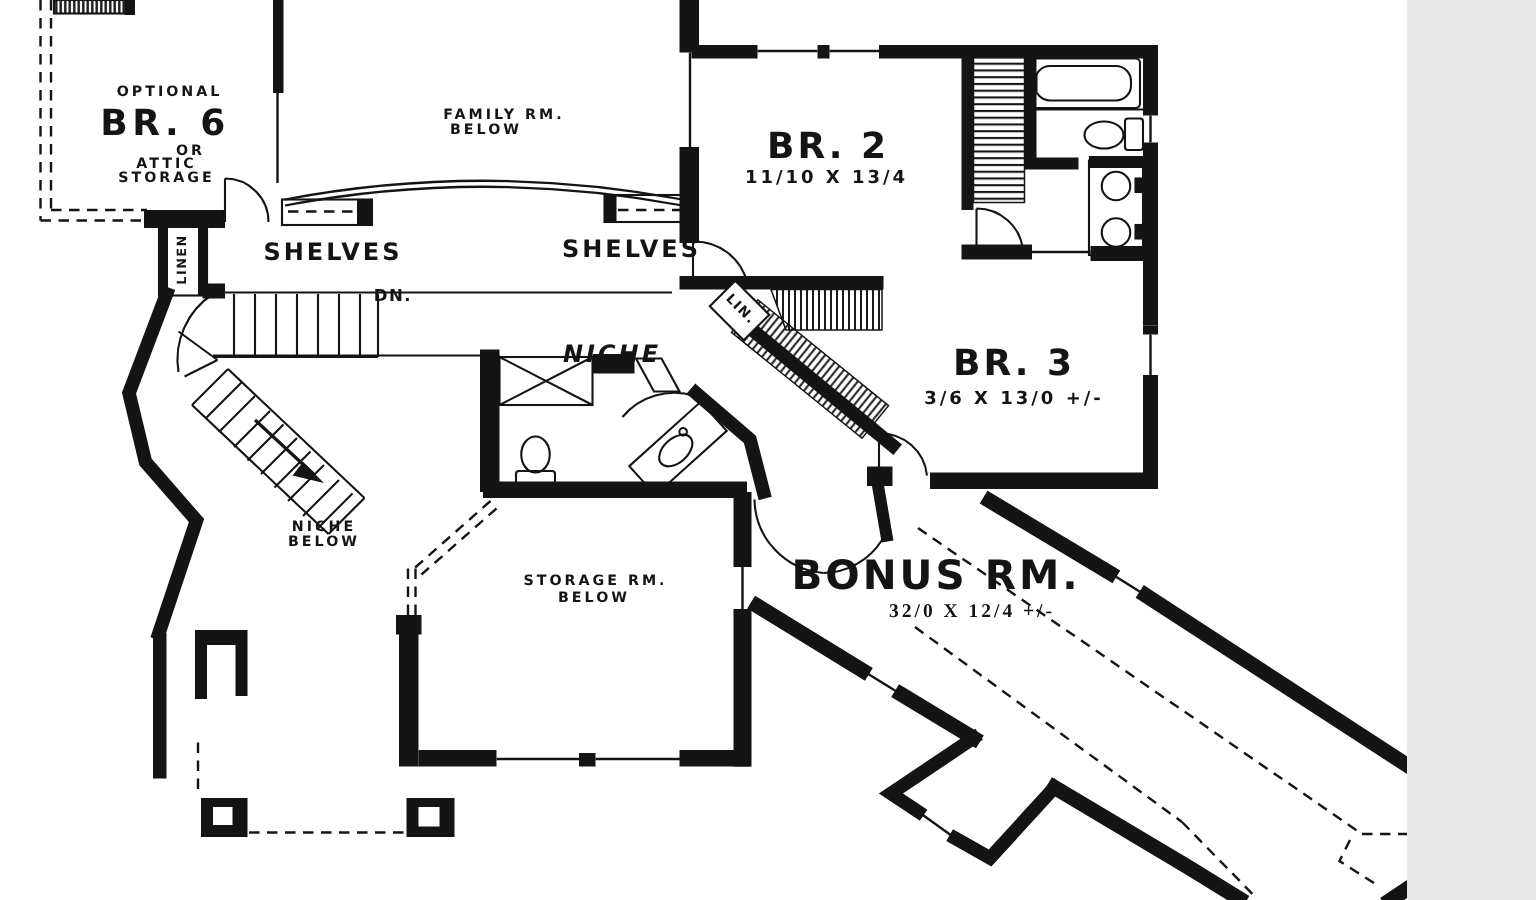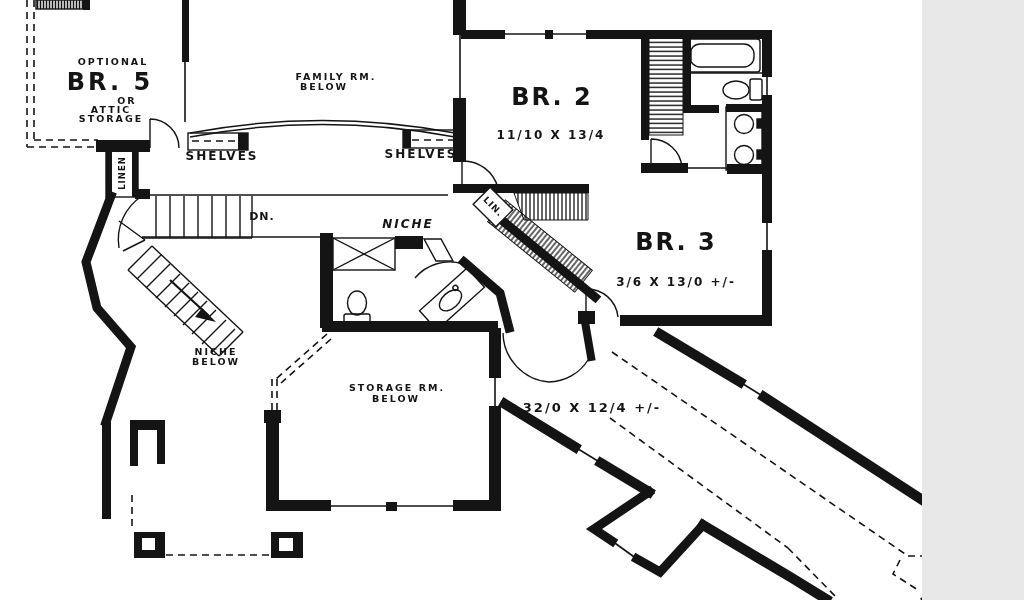--- a/index.html
+++ b/index.html
@@ -1,24 +1,24 @@
 <!DOCTYPE html>
 <html><head>
 <meta charset="utf-8">
 <style>
   html,body{margin:0;padding:0;background:#e8e8e8;}
   .stage{position:relative;width:922px;height:600px;background:#ffffff;overflow:hidden;
-         font-family:"DejaVu Sans",sans-serif;}
+         font-family:"DejaVu Sans",sans-serif;padding-left:16px;}
   svg{position:absolute;left:0;top:0;}
   .lbl{position:absolute;color:#141414;font-weight:bold;white-space:nowrap;
        transform:translate(-50%,-50%);line-height:1;}
   .s9 {font-size:9.5px;letter-spacing:2px;}
-  .s10{font-size:12px;letter-spacing:2px;}
+  .s10{font-size:16px;letter-spacing:2px;margin-top:12px;}
   .s11{font-size:11px;letter-spacing:1px;}
-  .s12{font-size:12px;letter-spacing:2px;margin-top:17px;}
+  .s12{font-size:12px;letter-spacing:2px;}
   .s13{font-size:13px;letter-spacing:2px;}
   .big{font-size:24px;letter-spacing:2px;}
   .big4{font-size:24px;letter-spacing:3px;}
   .bigbonus{font-size:27px;letter-spacing:2px;}
   .rot90{transform:translate(-50%,-50%) rotate(-90deg);font-size:8.5px;letter-spacing:1px;}
   .rot45{transform:translate(-50%,-50%) rotate(45deg);font-size:9px;letter-spacing:1px;}
 </style>
 </head>
 <body>
 
@@ -219,43 +219,44 @@
 
   <g>
     <rect x="134" y="532" width="31" height="26" fill="#141414"></rect>
     <rect x="142" y="538" width="13" height="12" fill="#ffffff"></rect>
     <rect x="271" y="532" width="32" height="26" fill="#141414"></rect>
     <rect x="279" y="538" width="14" height="13" fill="#ffffff"></rect>
   </g>
 </svg>
 
 <div class="lbl s9" style="left:113px;top:62px;">OPTIONAL</div>
-<div class="lbl big4" style="left:110px;top:82px;">BR. 5</div>
+<div class="lbl big4" style="left:110px;top:82px;">BR. 6</div>
 <div class="lbl s9" style="left:127px;top:101px;">OR</div>
 <div class="lbl s9" style="left:111px;top:110px;">ATTIC</div>
 <div class="lbl s9" style="left:111px;top:119px;">STORAGE</div>
 
 <div class="lbl s9" style="left:336px;top:77px;">FAMILY RM.</div>
 <div class="lbl s9" style="left:324px;top:87px;">BELOW</div>
 
 <div class="lbl s10" style="left:222px;top:156px;">SHELVES</div>
 <div class="lbl s10" style="left:421px;top:154px;">SHELVES</div>
 <div class="lbl rot90" style="left:122px;top:173px;font-weight:bold;">LINEN</div>
 
 <div class="lbl big" style="left:552px;top:97px;">BR. 2</div>
 <div class="lbl s12" style="left:551px;top:118px;">11/10 X 13/4</div>
 
-<div class="lbl s11" style="left:262px;top:216px;">DN.</div>
+<div class="lbl s11" style="left:262px;top:197px;">DN.</div>
 <div class="lbl rot45" style="left:493px;top:207px;font-weight:bold;">LIN.</div>
 <div class="lbl s10" style="left:408px;top:224px;font-style:italic;">NICHE</div>
 
 <div class="lbl big" style="left:676px;top:242px;">BR. 3</div>
 <div class="lbl s12" style="left:676px;top:265px;">3/6 X 13/0 +/-</div>
 
 <div class="lbl s9" style="left:216px;top:352px;">NICHE</div>
 <div class="lbl s9" style="left:216px;top:362px;">BELOW</div>
 
 <div class="lbl s9" style="left:397px;top:388px;">STORAGE RM.</div>
 <div class="lbl s9" style="left:396px;top:399px;">BELOW</div>
 
-<div class="lbl s13" style="left:592px;top:407px;">32/0 X 12/4 +/-</div>
+<div class="lbl bigbonus" style="left:624px;top:384px;">BONUS RM.</div>
+<div class="lbl s13" style="left:648px;top:407px;font-family:Liberation Serif, serif;">32/0 X 12/4 +/-</div>
 
 </div>
 
 </body></html>

